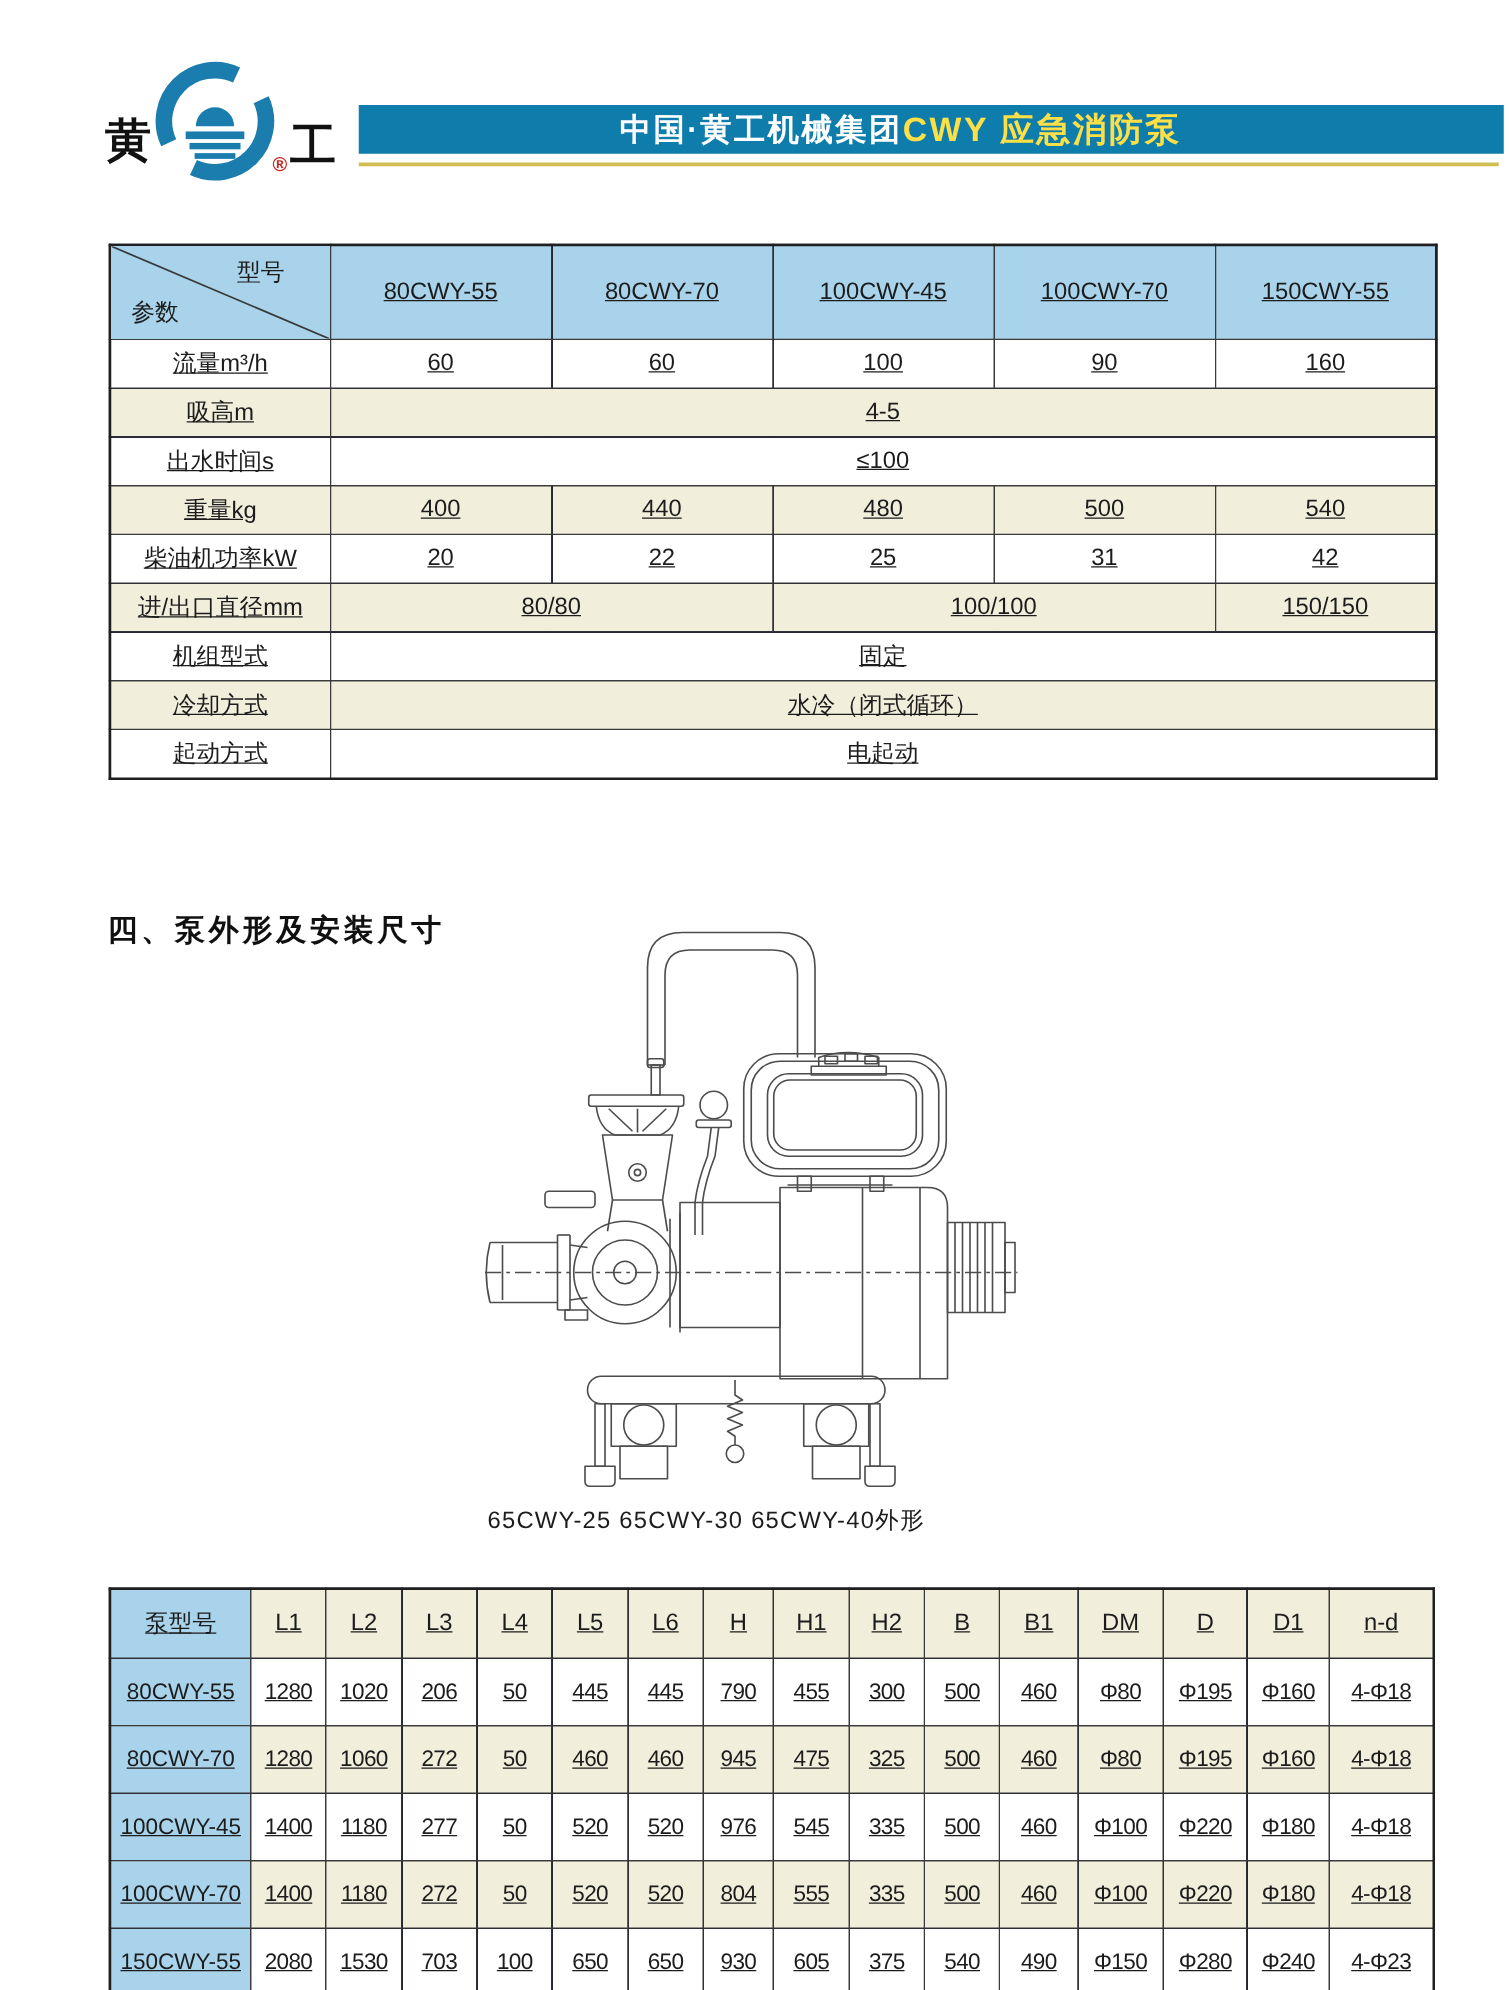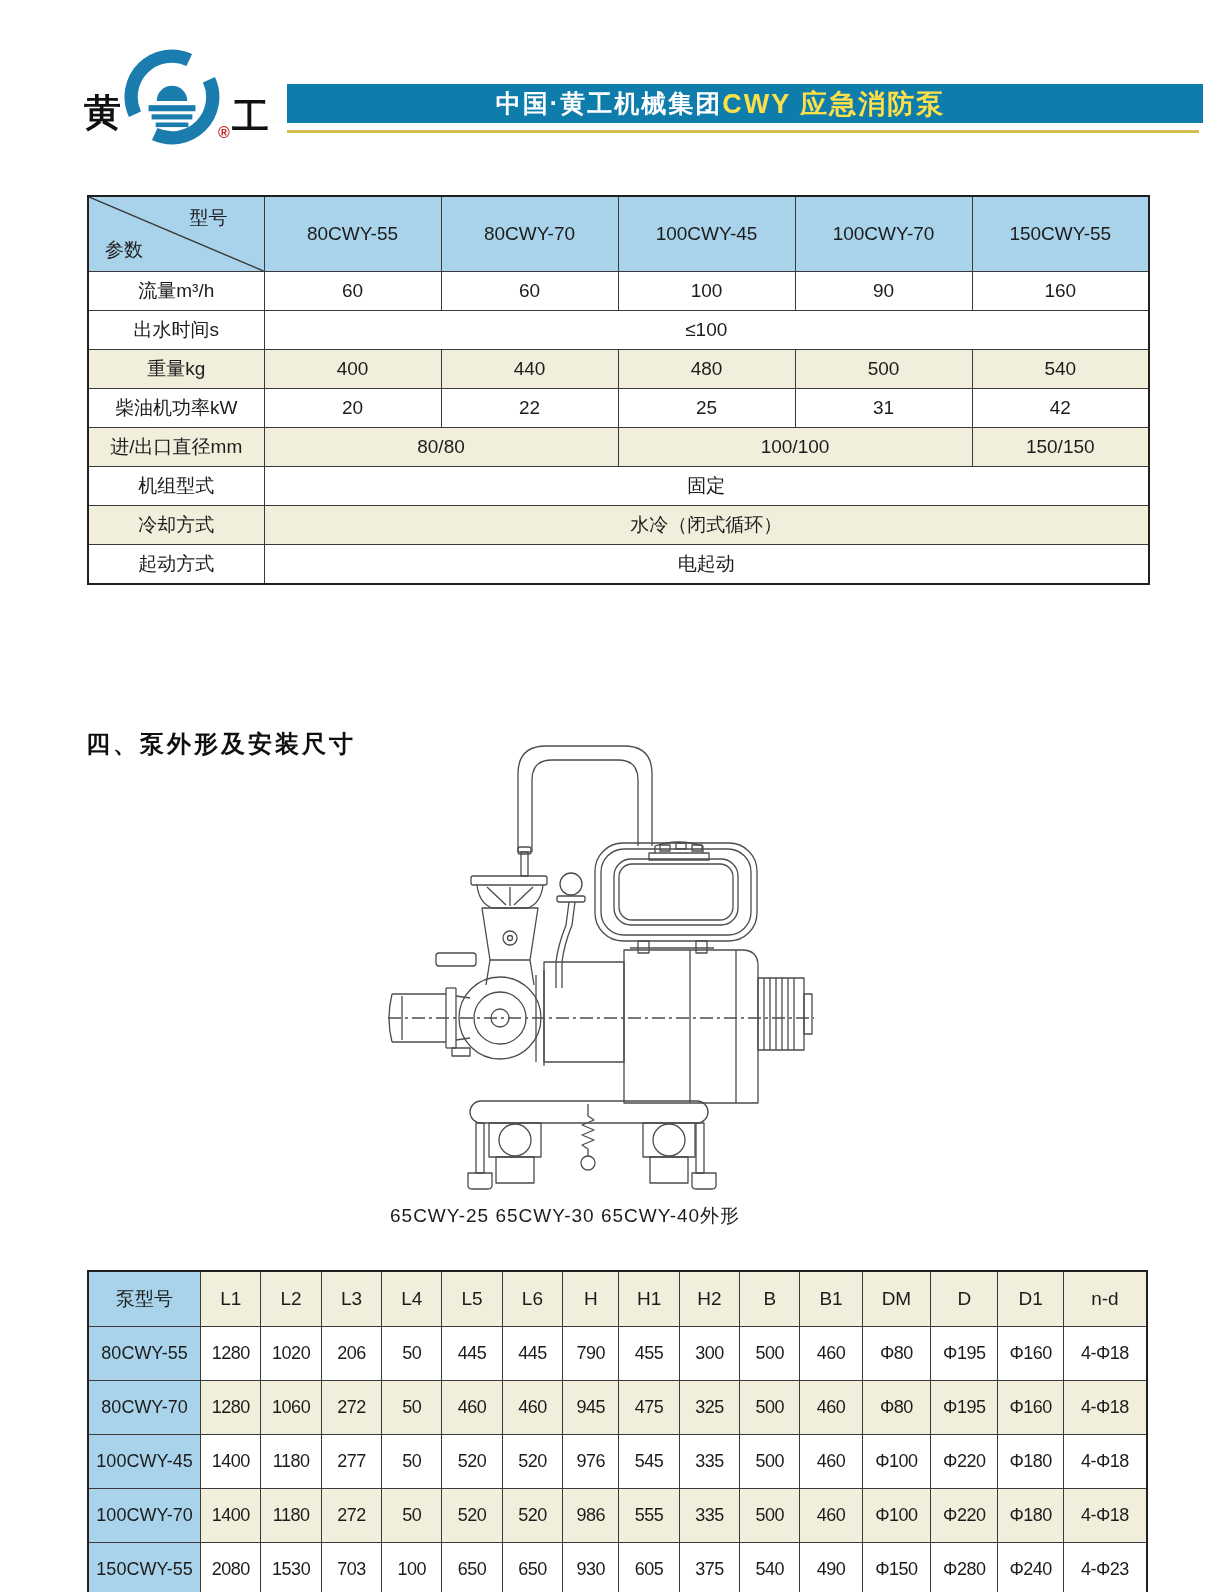--- a/index.html
+++ b/index.html
@@ -17,21 +17,21 @@
 
   .eng-title{position:absolute;top:44px;right:60px;font-size:27px;font-weight:bold;color:#101010;margin-top:48px;}
   .banner{position:absolute;left:287px;right:4px;top:84px;height:39px;background:#0e7dab;
           display:flex;align-items:center;justify-content:center;}
   .banner .company{margin-left:30px;color:#fff;font-size:25px;font-weight:bold;letter-spacing:2px;}
   .banner .product{margin-right:79px;color:#fde047;font-size:27px;font-weight:bold;letter-spacing:2px;}
   .gold-line{position:absolute;left:287px;right:8px;top:130px;height:3px;background:#d2bd52;}
 
   
   table{border-collapse:collapse;table-layout:fixed;}
-  .spec,.dim{position:absolute;left:87px;background:#0f172a;}
+  .spec,.dim{position:absolute;left:87px;background:#0f172a;text-decoration:underline;}
   .spec{top:195px;width:1061px;border:2px solid #1f1f1f;}
   .dim{top:1270px;width:1061px;border:2px solid #1f1f1f;}
   td,th{border:1px solid #3a3a3a;text-align:center;vertical-align:middle;
         font-weight:normal;overflow:hidden;white-space:nowrap;}
   .spec td{font-size:19px;height:36px;}
   .spec tr.hdr td{height:72px;background:#a8d3ea;font-size:19px;}
   .c{background:#f1eedb;}
   .w{background:#ffffff;}
   .corner{position:relative;padding:0;}
   .corner svg{position:absolute;left:0;top:0;width:100%;height:100%;}
@@ -102,20 +102,24 @@
       <td>100CWY-70</td>
       <td>150CWY-55</td>
     </tr>
     <tr class="w">
       <td>流量m³/h</td>
       <td>60</td>
       <td>60</td>
       <td>100</td>
       <td>90</td>
       <td>160</td>
+    </tr>
+    <tr class="c">
+      <td>吸高m</td>
+      <td colspan="5">4-5</td>
     </tr>
     <tr class="w">
       <td>出水时间s</td>
       <td colspan="5">≤100</td>
     </tr>
     <tr class="c">
       <td>重量kg</td>
       <td>400</td>
       <td>440</td>
       <td>480</td>
@@ -338,21 +342,21 @@
       <td>4-Φ18</td>
     </tr>
     <tr class="c">
       <td class="blab">100CWY-70</td>
       <td>1400</td>
       <td>1180</td>
       <td>272</td>
       <td>50</td>
       <td>520</td>
       <td>520</td>
-      <td>986</td>
+      <td>804</td>
       <td>555</td>
       <td>335</td>
       <td>500</td>
       <td>460</td>
       <td>Φ100</td>
       <td>Φ220</td>
       <td>Φ180</td>
       <td>4-Φ18</td>
     </tr>
     <tr class="w">

